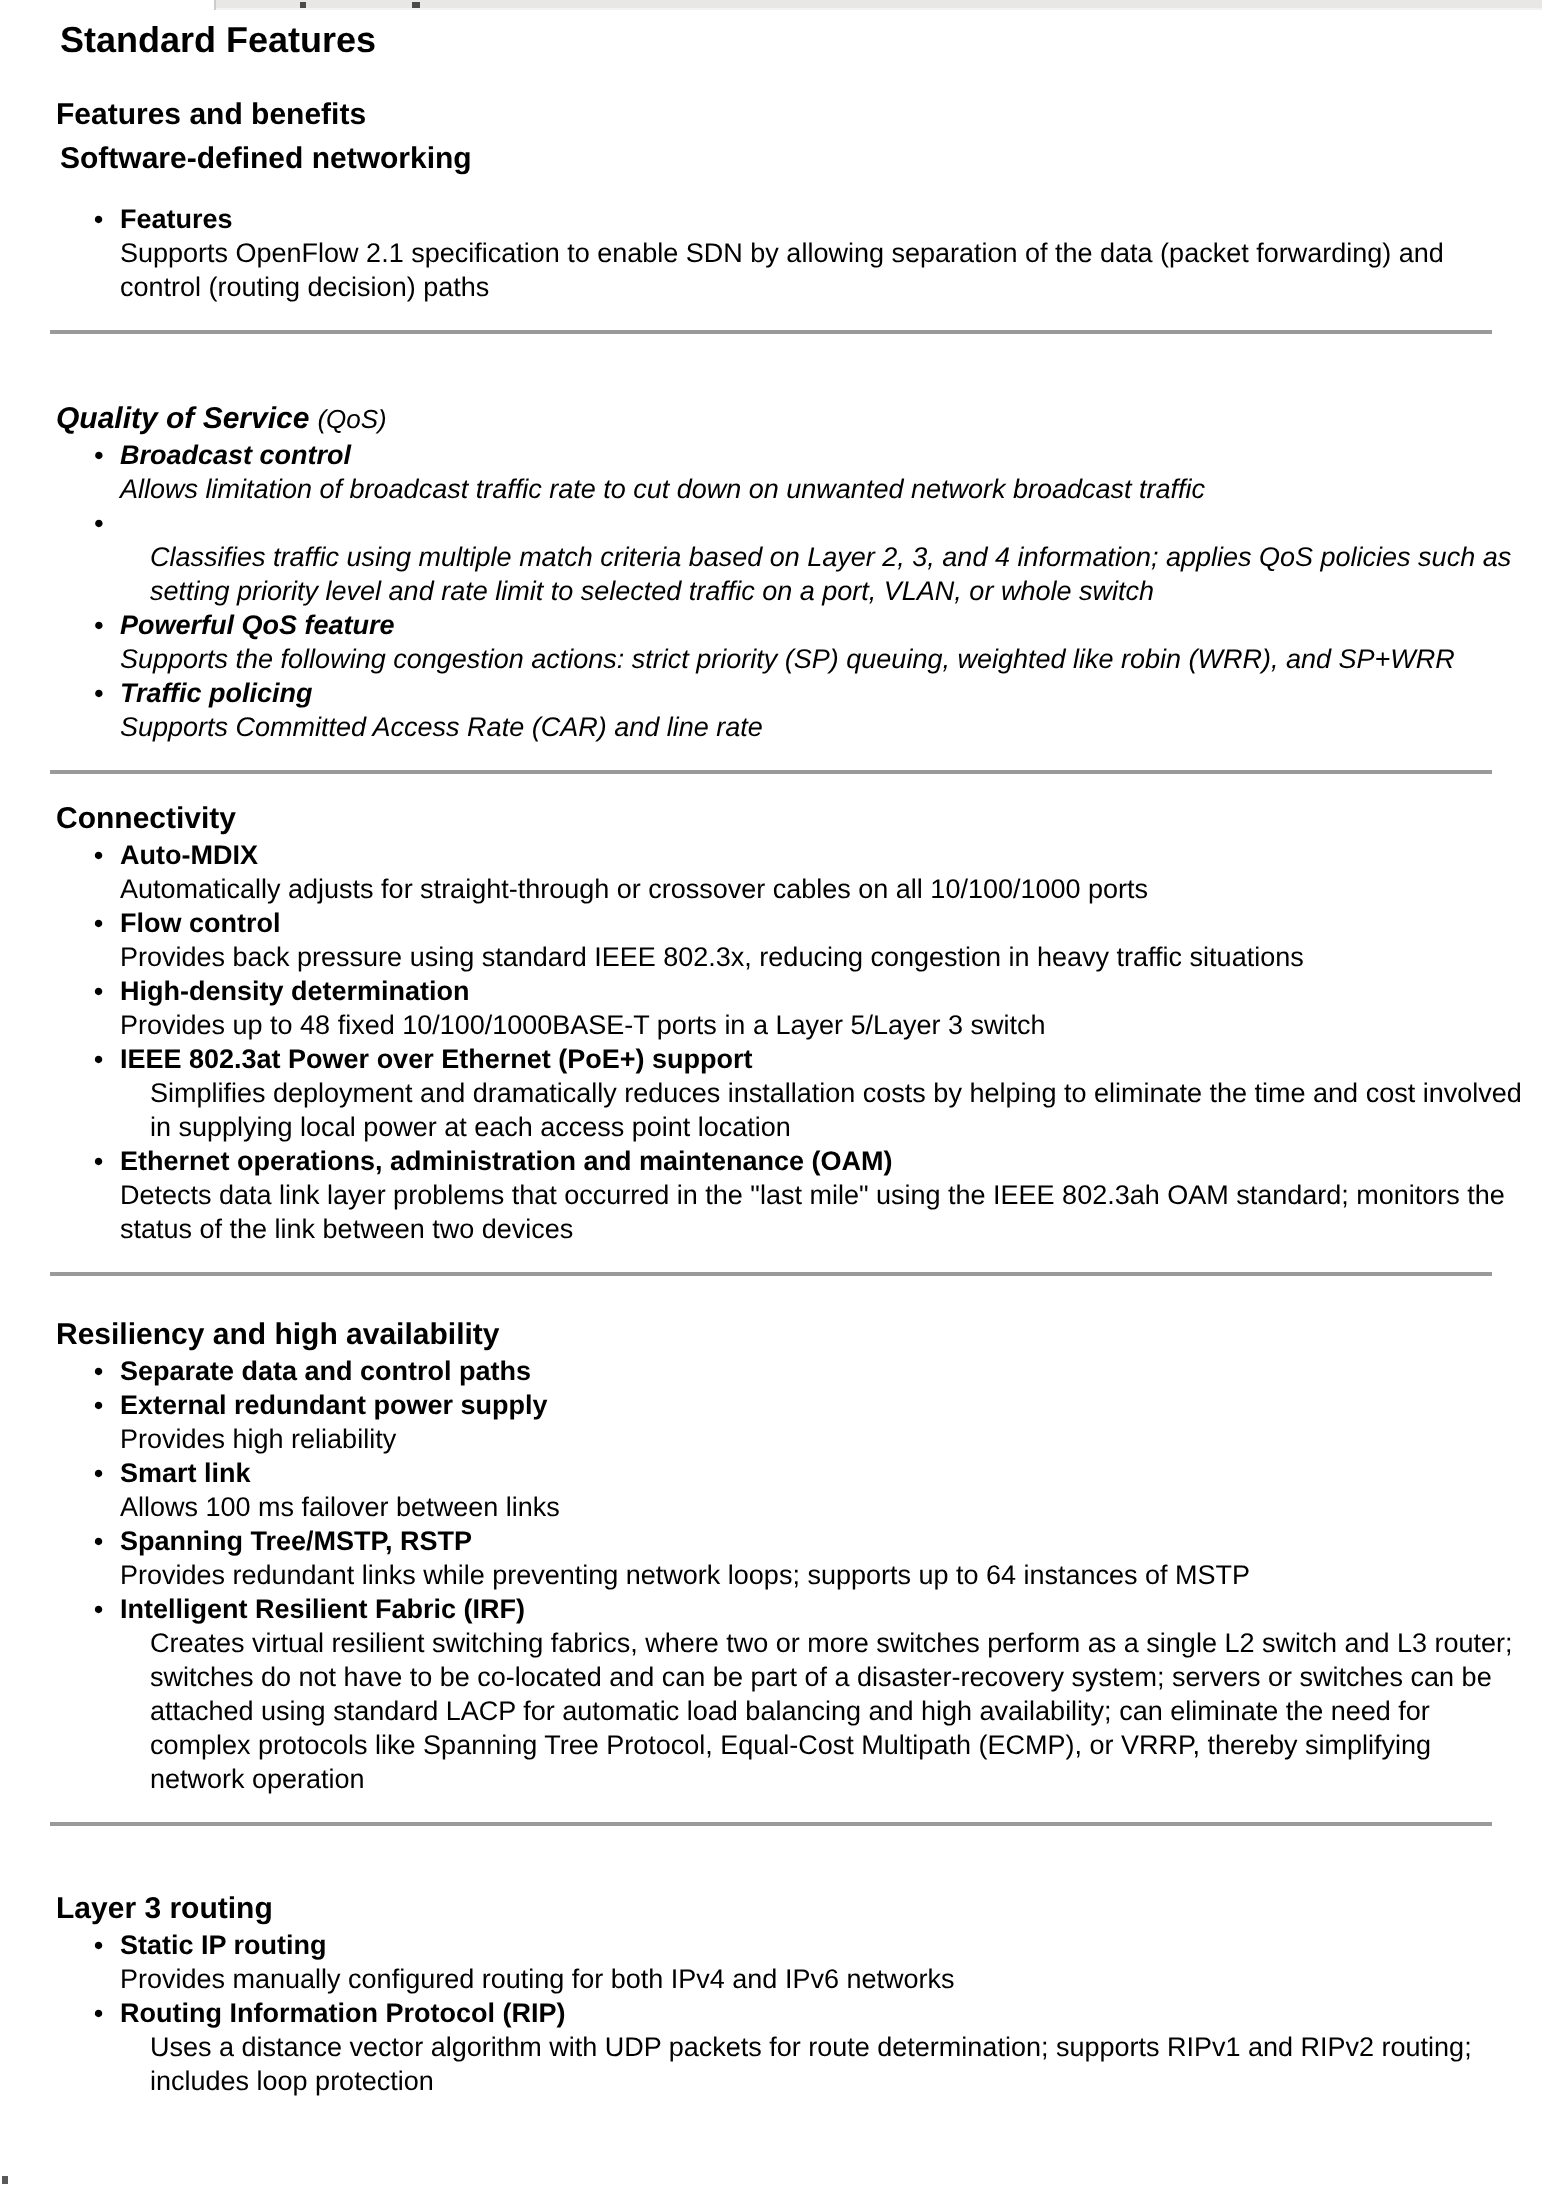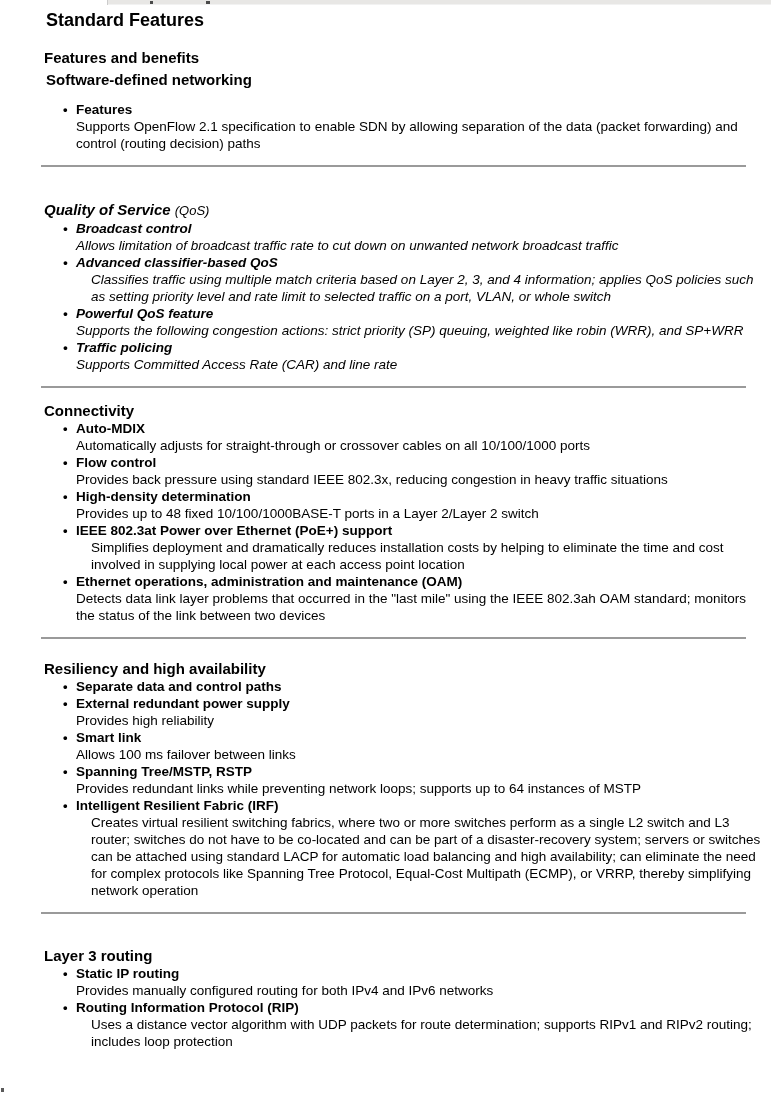--- a/index.html
+++ b/index.html
@@ -21,21 +21,21 @@
   .top-strip .strip-white {
     position: absolute; left: 0; top: 0;
     width: 108px; height: 5px;
     background: #ffffff;
     border-right: 1px solid #cccccc;
   }
   .top-strip .speck { position: absolute; background: #4a4a4a; }
   .top-strip .speck.s1 { left: 150px; top: 1px; width: 3px; height: 3px; }
   .top-strip .speck.s2 { left: 206px; top: 1px; width: 4px; height: 3px; }
 
-  .page { padding: 0 8px 0 44px; }
+  .page { padding: 0 8px 0 28px; }
 
   h1.page-title {
     font-size: 18px; line-height: 22px;
     font-weight: bold;
     margin: 4px 0 0 2px;
   }
   h2.subtitle-1 {
     font-size: 15px; line-height: 19px;
     font-weight: bold;
     margin: 17px 0 0 0;
@@ -122,21 +122,20 @@
       <div class="item">
         <div class="item-title-row">
           <span class="bullet">•</span>
           <span>Broadcast control</span>
         </div>
         <div class="item-desc">Allows limitation of broadcast traffic rate to cut down on unwanted network broadcast traffic</div>
       </div>
       <div class="item">
         <div class="item-title-row">
           <span class="bullet">•</span>
-          <span>Advanced classifier-based QoS</span>
         </div>
         <div class="item-desc deep">Classifies traffic using multiple match criteria based on Layer 2, 3, and 4 information; applies QoS policies such as setting priority level and rate limit to selected traffic on a port, VLAN, or whole switch</div>
       </div>
       <div class="item">
         <div class="item-title-row">
           <span class="bullet">•</span>
           <span>Powerful QoS feature</span>
         </div>
         <div class="item-desc">Supports the following congestion actions: strict priority (SP) queuing, weighted like robin (WRR), and SP+WRR</div>
       </div>
@@ -167,21 +166,21 @@
           <span class="bullet">•</span>
           <span>Flow control</span>
         </div>
         <div class="item-desc">Provides back pressure using standard IEEE 802.3x, reducing congestion in heavy traffic situations</div>
       </div>
       <div class="item">
         <div class="item-title-row">
           <span class="bullet">•</span>
           <span>High-density determination</span>
         </div>
-        <div class="item-desc">Provides up to 48 fixed 10/100/1000BASE-T ports in a Layer 2/Layer 2 switch</div>
+        <div class="item-desc">Provides up to 48 fixed 10/100/1000BASE-T ports in a Layer 5/Layer 3 switch</div>
       </div>
       <div class="item">
         <div class="item-title-row">
           <span class="bullet">•</span>
           <span>IEEE 802.3at Power over Ethernet (PoE+) support</span>
         </div>
         <div class="item-desc deep">Simplifies deployment and dramatically reduces installation costs by helping to eliminate the time and cost involved in supplying local power at each access point location</div>
       </div>
       <div class="item">
         <div class="item-title-row">

